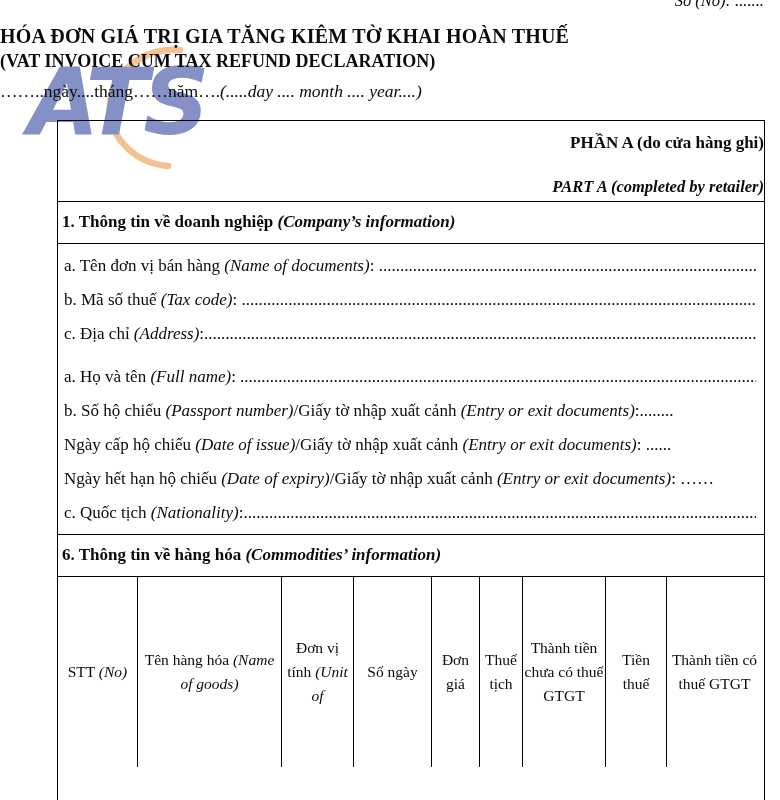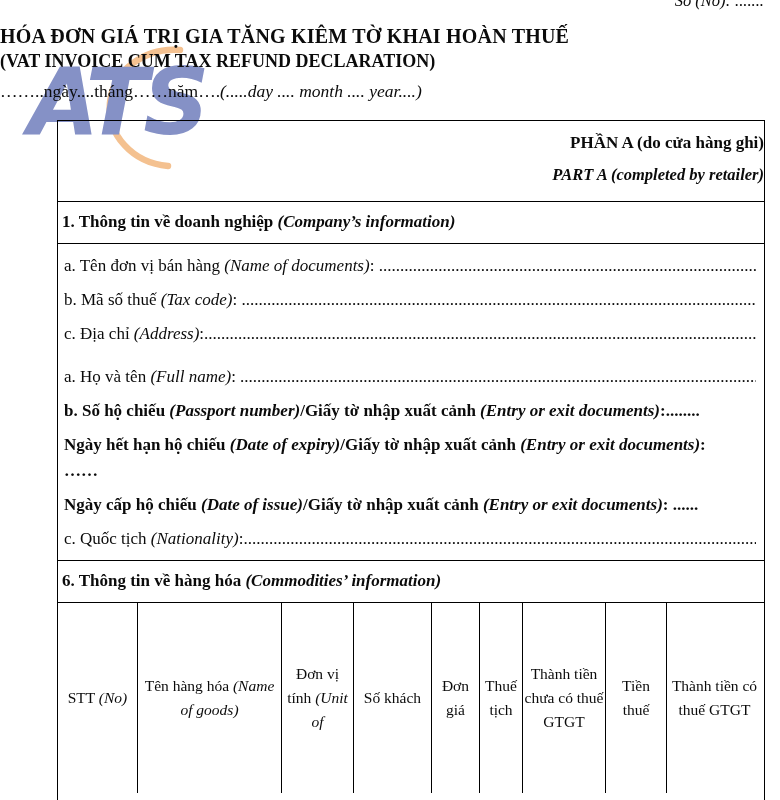--- a/index.html
+++ b/index.html
@@ -18,31 +18,31 @@
   .t2{font-weight:bold;font-size:18px;line-height:25px;}
   .dateline{font-size:17.5px;margin-top:7px;}
   .dateline .it{font-style:italic;}
 
   
   .main-box{position:absolute;left:57px;top:120px;width:708px;height:880px;
             border:1.5px solid #000;box-sizing:border-box;z-index:1;background:transparent;}
 
   .parta{height:80px;box-sizing:border-box;text-align:right;padding-top:12px;}
   .parta-vi{font-weight:bold;font-size:17px;}
-  .parta-en{font-weight:bold;font-style:italic;font-size:16.5px;margin-top:12px;}
+  .parta-en{font-weight:bold;font-style:italic;font-size:16.5px;margin-top:24px;}
 
   .sec-heading{border-top:1.5px solid #000;border-bottom:1.5px solid #000;
                text-align:left;padding:10px 4px 11px;font-size:17px;font-weight:bold;}
   .sec-heading .en{font-style:italic;}
 
   .rows{padding:9px 8px 0 6px;}
   .row{font-size:17px;line-height:26px;margin-bottom:8px;}
   .row .en{font-style:italic;}
   .row-nowrap{white-space:nowrap;overflow:hidden;}
-  .row-wrap{max-width:655px;font-weight:bold;}
+  .row-wrap{max-width:655px;}
 
   
   .thead{display:flex;height:190px;border-top:0;}
   .cell{box-sizing:border-box;display:flex;flex-direction:column;justify-content:center;
         align-items:center;text-align:center;font-size:15.5px;line-height:24px;padding:2px 1px;}
   .cell + .cell{border-left:1.5px solid #000;}
   .cell .en{font-style:italic;}
   .cell .inner{display:inline;}
   .c1{flex:0 0 79px;} .c2{flex:0 0 144px;} .c3{flex:0 0 72px;} .c4{flex:0 0 78px;}
   .c5{flex:0 0 48px;} .c6{flex:0 0 43px;} .c7{flex:0 0 83px;} .c8{flex:0 0 61px;} .c9{flex:0 0 96px;}
@@ -77,39 +77,39 @@
     <div class="rows">
       <div class="row row-nowrap"><span>a. Tên đơn vị bán hàng </span><span class="en">(Name of documents)</span><span>: ........................................................................................................................................................</span></div>
       <div class="row row-nowrap"><span>b. Mã số thuế </span><span class="en">(Tax code)</span><span>: ........................................................................................................................................................</span></div>
       <div class="row row-nowrap"><span>c. Địa chỉ </span><span class="en">(Address)</span><span>:.........................................................................................................................................................</span></div>
     </div>
 
 
     <div class="rows">
       <div class="row row-nowrap"><span>a. Họ và tên </span><span class="en">(Full name)</span><span>: ......................................................................................................................................................</span></div>
       <div class="row row-wrap"><span>b. Số hộ chiếu </span><span class="en">(Passport number)</span><span>/Giấy tờ nhập xuất cảnh </span><span class="en">(Entry or exit documents)</span><span>:........</span></div>
+      <div class="row row-wrap"><span>Ngày cấp hộ chiếu </span><span class="en">(Date of issue)</span><span>/Giấy tờ nhập xuất cảnh </span><span class="en">(Entry or exit documents)</span><span>: ......</span></div>
       <div class="row row-wrap"><span>Ngày hết hạn hộ chiếu </span><span class="en">(Date of expiry)</span><span>/Giấy tờ nhập xuất cảnh </span><span class="en">(Entry or exit documents)</span><span>: ……</span></div>
-      <div class="row row-wrap"><span>Ngày cấp hộ chiếu </span><span class="en">(Date of issue)</span><span>/Giấy tờ nhập xuất cảnh </span><span class="en">(Entry or exit documents)</span><span>: ......</span></div>
       <div class="row row-nowrap"><span>c. Quốc tịch </span><span class="en">(Nationality)</span><span>:.........................................................................................................................................................</span></div>
     </div>
 
     <div class="sec-heading"><span>6. Thông tin về hàng hóa </span><span class="en">(Commodities’ information)</span></div>
 
     <div class="thead">
       <div class="cell c1">
           <div class="inner"><span>STT </span><span class="en">(No)</span></div>
         </div>
       <div class="cell c2">
           <div class="inner"><span>Tên hàng hóa </span> <span class="en">(Name of goods)</span></div>
         </div>
       <div class="cell c3">
           <div class="inner"><span>Đơn vị tính </span> <span class="en">(Unit of</span></div>
         </div>
       <div class="cell c4">
-          <div class="inner"><span>Số khách</span></div>
+          <div class="inner"><span>Số ngày</span></div>
         </div>
       <div class="cell c5">
           <div class="inner"><span>Đơn giá</span></div>
         </div>
       <div class="cell c6">
           <div class="inner"><span>Thuế tịch</span></div>
         </div>
       <div class="cell c7">
           <div class="inner"><span>Thành tiền chưa có thuế GTGT</span></div>
         </div>

